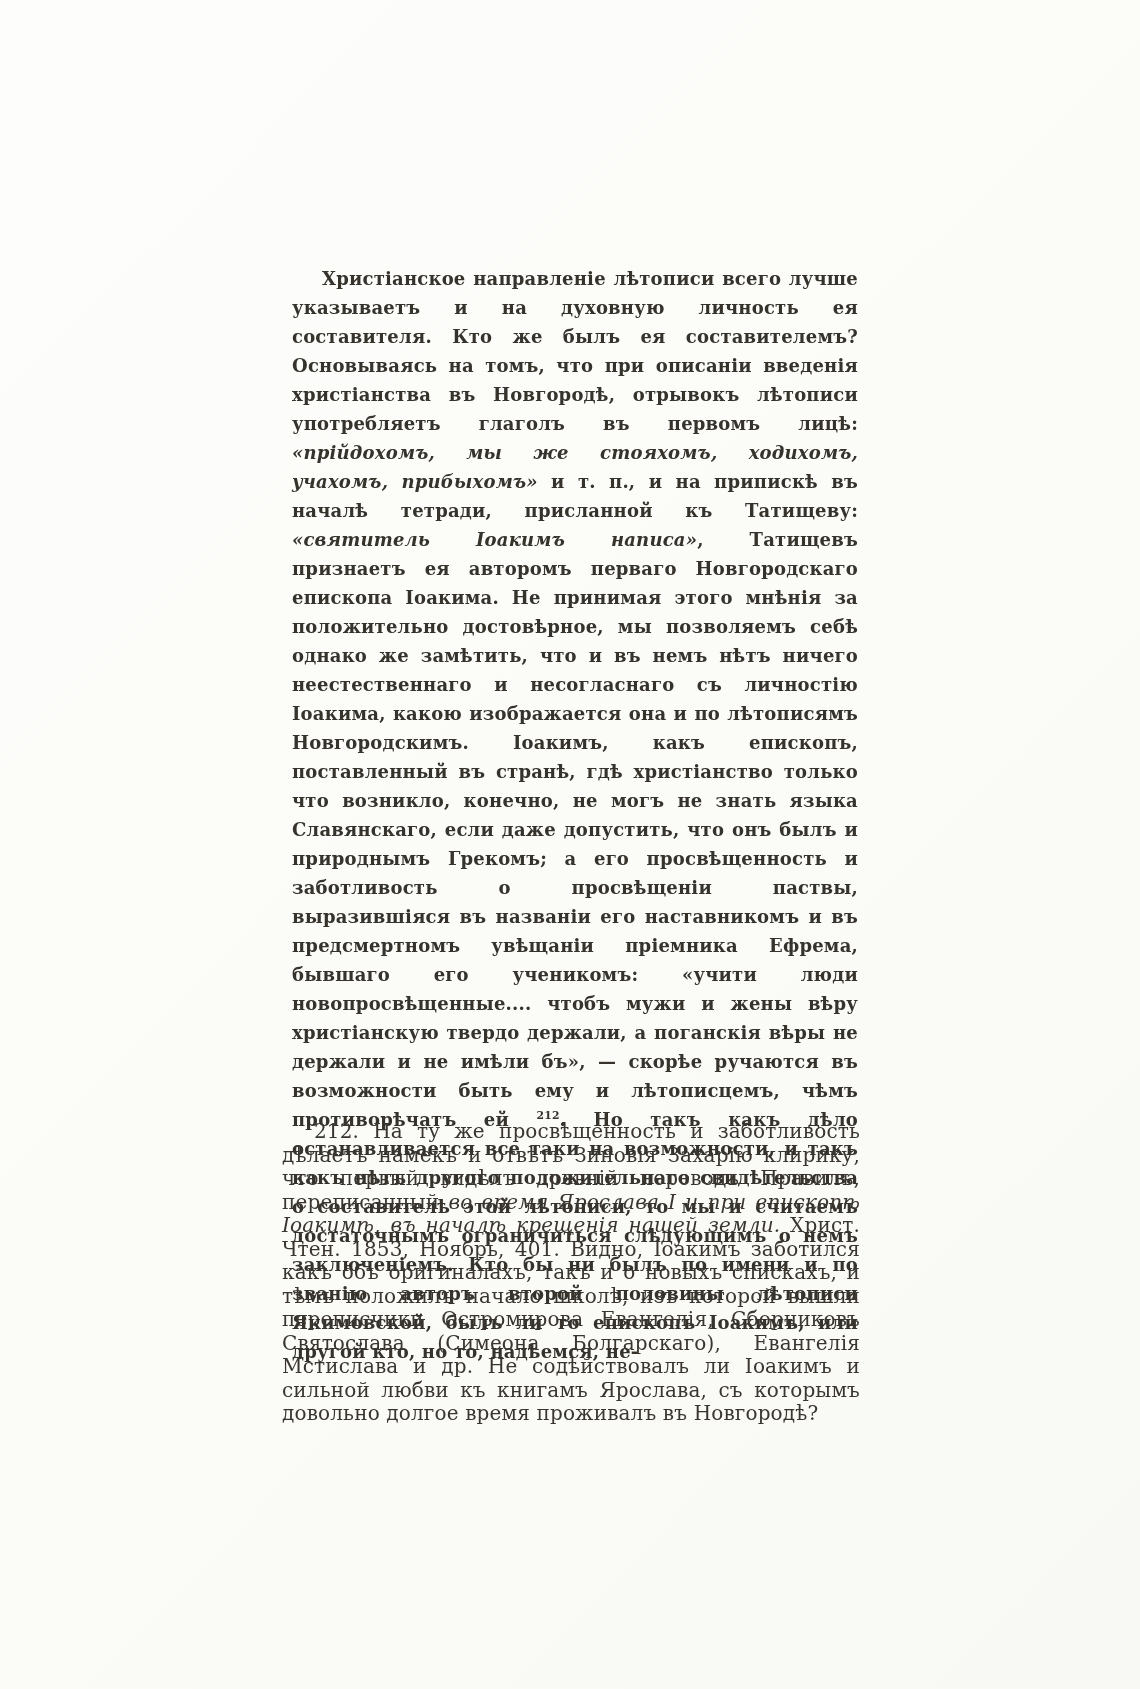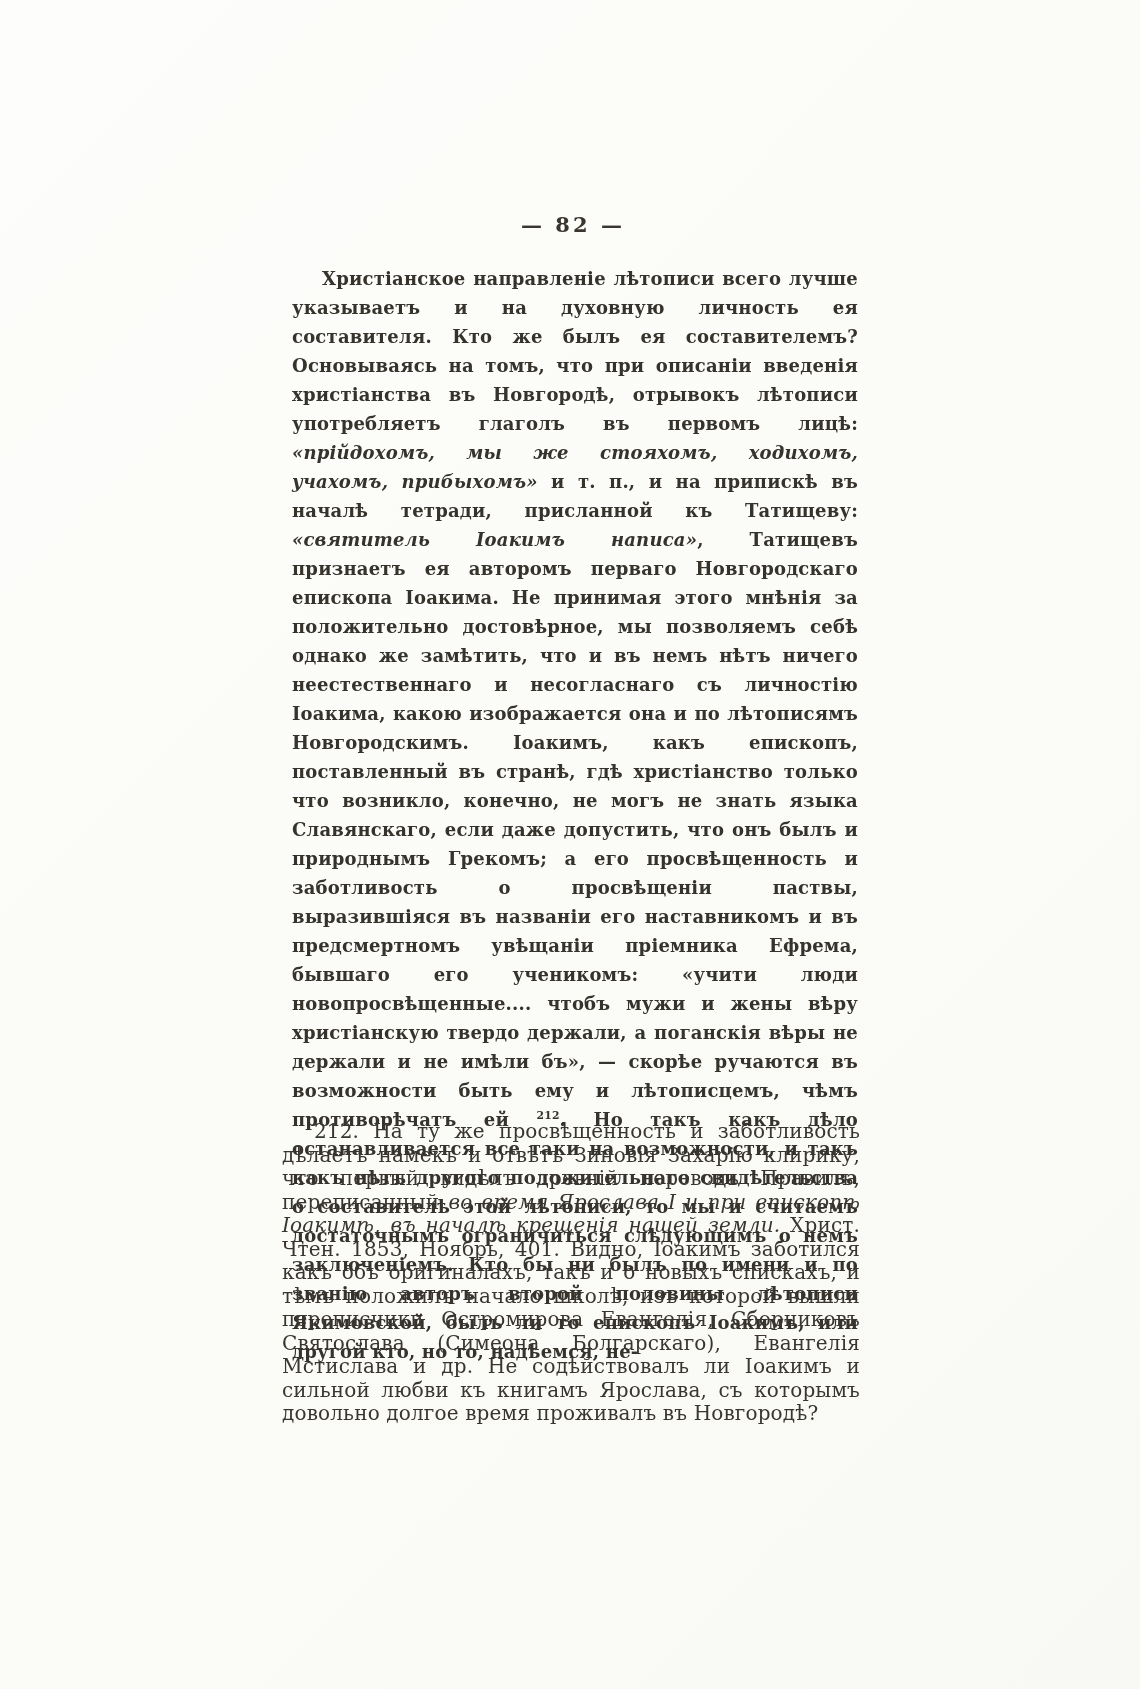--- a/index.html
+++ b/index.html
@@ -70,21 +70,20 @@
     font-size: 0.6em;
     vertical-align: super;
     line-height: 0;
   }
 </style>
 </head>
 <body>
 
 <div class="page">
 
-  <div class="pageno">— 82 —</div>
 
   <div class="main">
     <p><span>Христіанское направленіе лѣтописи всего лучше указываетъ и на духовную личность ея составителя. Кто же былъ ея составителемъ? Основываясь на томъ, что при описаніи введенія христіанства въ Новгородѣ, отрывокъ лѣтописи употребляетъ глаголъ въ первомъ лицѣ: </span><span class="it">«прійдохомъ, мы же стояхомъ, ходихомъ, учахомъ, прибыхомъ»</span><span> и т. п., и на припискѣ въ началѣ тетради, присланной къ Татищеву: </span><span class="it">«святитель Іоакимъ написа»</span><span>, Татищевъ признаетъ ея авторомъ перваго Новгородскаго епископа Іоакима. Не принимая этого мнѣнія за положительно достовѣрное, мы позволяемъ себѣ однако же замѣтить, что и въ немъ нѣтъ ничего неестественнаго и несогласнаго съ личностію Іоакима, какою изображается она и по лѣтописямъ Новгородскимъ. Іоакимъ, какъ епископъ, поставленный въ странѣ, гдѣ христіанство только что возникло, конечно, не могъ не знать языка Славянскаго, если даже допустить, что онъ былъ и природнымъ Грекомъ; а его просвѣщенность и заботливость о просвѣщеніи паствы, выразившіяся въ названіи его наставникомъ и въ предсмертномъ увѣщаніи пріемника Ефрема, бывшаго его ученикомъ: «учити люди новопросвѣщенные.... чтобъ мужи и жены вѣру христіанскую твердо держали, а поганскія вѣры не держали и не имѣли бъ», — скорѣе ручаются въ возможности быть ему и лѣтописцемъ, чѣмъ противорѣчатъ ей </span><sup>212</sup><span>. Но такъ какъ дѣло останавливается все таки на возможности, и такъ какъ нѣтъ другого положительнаго свидѣтельства о составителѣ этой лѣтописи, то мы и считаемъ достаточнымъ ограничиться слѣдующимъ о немъ заключеніемъ. Кто бы ни былъ по имени и по званію авторъ второй половины лѣтописи Якимовской, былъ ли то епископъ Іоакимъ, или другой кто, но то, надѣемся, не-</span></p>
   </div>
 
   <div class="footnote">
     <p><span>212. На ту же просвѣщенность и заботливость дѣлаетъ намекъ и отвѣтъ Зиновія Захарію клирику, что первый видѣлъ древній переводъ Правилъ, переписанный </span><span class="it">во время Ярослава I и при епископѣ Іоакимѣ, въ началѣ крещенія нашей земли.</span><span> Христ. Чтен. 1853, Ноябрь, 401. Видно, Іоакимъ заботился какъ объ оригиналахъ, такъ и о новыхъ спискахъ, и тѣмъ положилъ начало школѣ, изъ которой вышли переписчики Остромирова Евангелія, Сборниковъ Святослава (Симеона Болгарскаго), Евангелія Мстислава и др. Не содѣйствовалъ ли Іоакимъ и сильной любви къ книгамъ Ярослава, съ которымъ довольно долгое время проживалъ въ Новгородѣ?</span></p>
   </div>
 
 </div>

